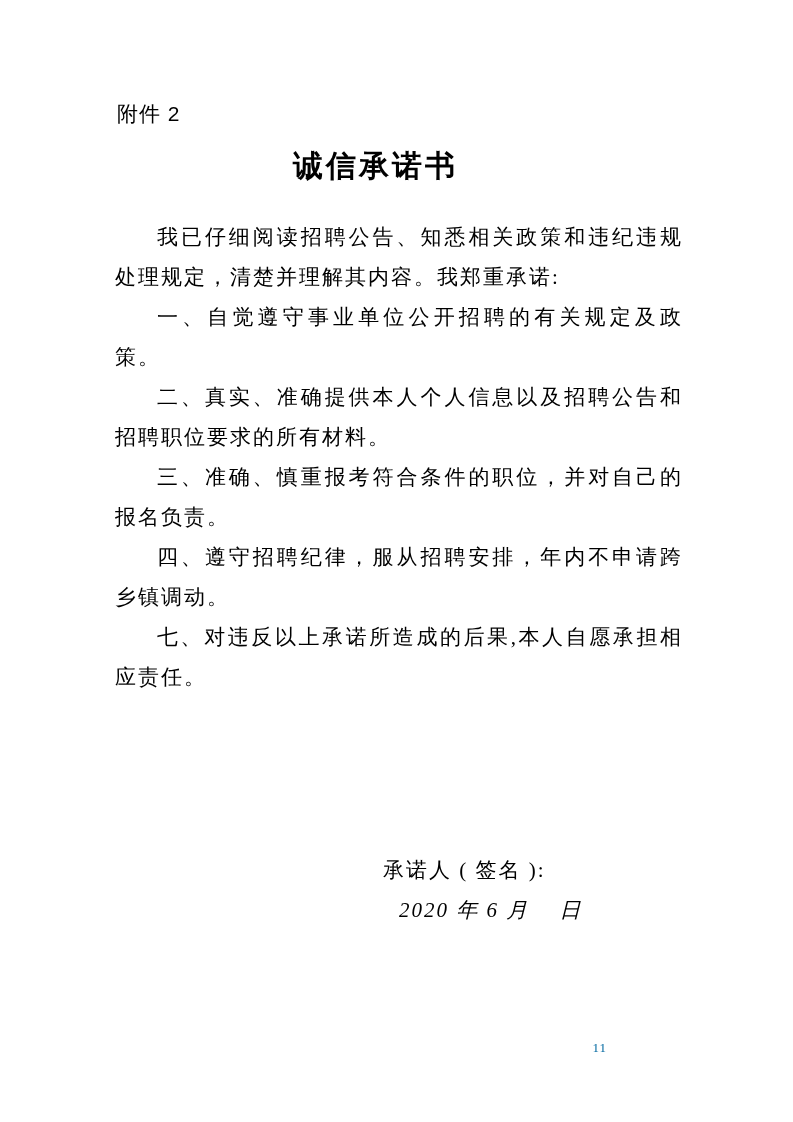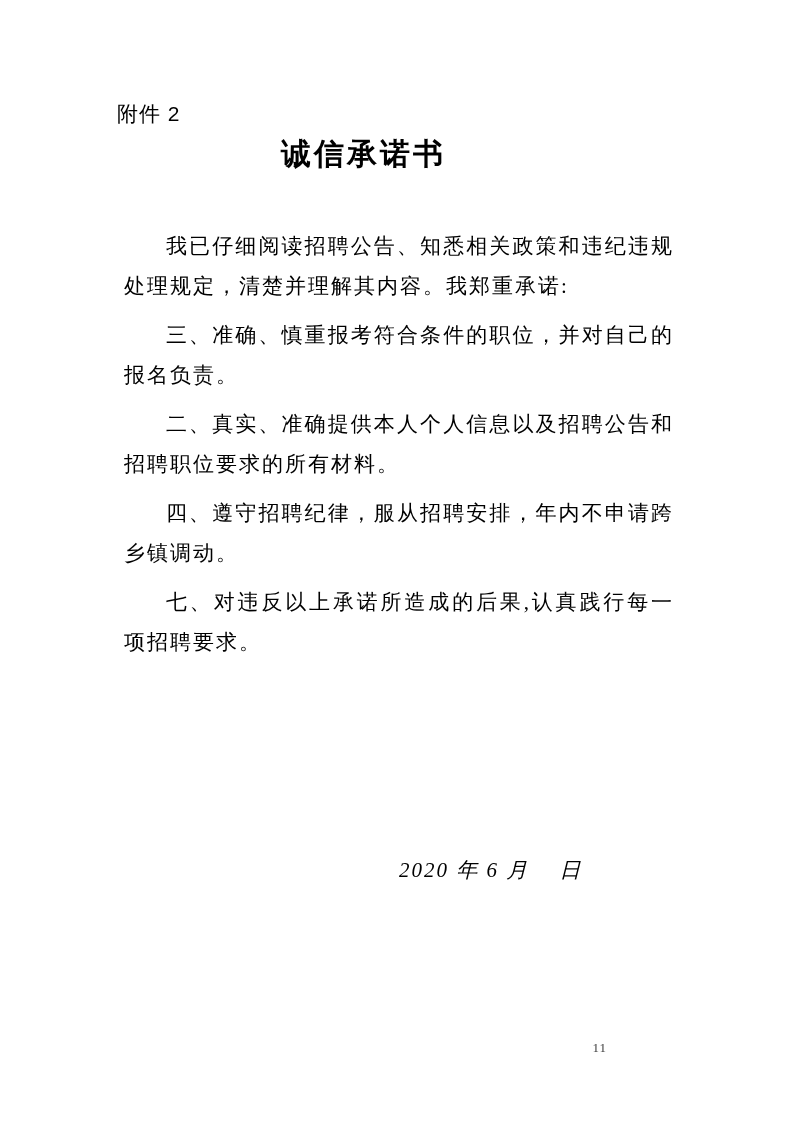--- a/index.html
+++ b/index.html
@@ -23,38 +23,38 @@
     font-family: "Liberation Sans", "DejaVu Sans", sans-serif;
     font-size: 21px;
     line-height: 28px;
     letter-spacing: 1px;
   }
   .title {
     position: absolute;
     top: 134px;
     left: 0;
     width: 100%;
-    margin: 0;
+    margin: 12px;
     text-align: center;
     font-size: 30px;
     font-weight: bold;
     letter-spacing: 3px;
   }
   .body-text {
     position: absolute;
     top: 217px;
     left: 115px;
     width: 568px;
     font-size: 21px;
     line-height: 40px;
     letter-spacing: 2px;
     text-align: justify;
   }
   .para {
-    margin: 9px;
+    margin: 0;
     padding: 0;
     text-indent: 2em;
   }
   .signature-block {
     position: absolute;
     top: 850px;
     left: 383px;
     font-size: 21px;
     line-height: 40px;
     letter-spacing: 2px;
@@ -62,39 +62,41 @@
   .date-line {
     padding-left: 16px;
     font-style: italic;
   }
   .page-number {
     position: absolute;
     right: 120px;
     bottom: 66px;
     font-size: 13px;
     letter-spacing: 1px;
-    color: #404040;
+    color: #0369a1;
   }
 </style>
 </head>
 <body>
 
 <div class="page">
 
   <div class="attachment">附件 2</div>
 
   <h1 class="title">诚信承诺书</h1>
 
   <div class="body-text">
     <p class="para">我已仔细阅读招聘公告、知悉相关政策和违纪违规处理规定，清楚并理解其内容。我郑重承诺:</p>
+    <p class="para">一、自觉遵守事业单位公开招聘的有关规定及政策。</p>
+    <p class="para">二、真实、准确提供本人个人信息以及招聘公告和招聘职位要求的所有材料。</p>
     <p class="para">三、准确、慎重报考符合条件的职位，并对自己的报名负责。</p>
-    <p class="para">二、真实、准确提供本人个人信息以及招聘公告和招聘职位要求的所有材料。</p>
     <p class="para">四、遵守招聘纪律，服从招聘安排，年内不申请跨乡镇调动。</p>
-    <p class="para">七、对违反以上承诺所造成的后果,认真践行每一项招聘要求。</p>
+    <p class="para">七、对违反以上承诺所造成的后果,本人自愿承担相应责任。</p>
   </div>
 
   <div class="signature-block">
+    <div class="signature-line">承诺人 ( 签名 ):</div>
     <div class="date-line">2020 年 6 月　 日</div>
   </div>
 
   <div class="page-number">11</div>
 
 </div>
 
 </body></html>

